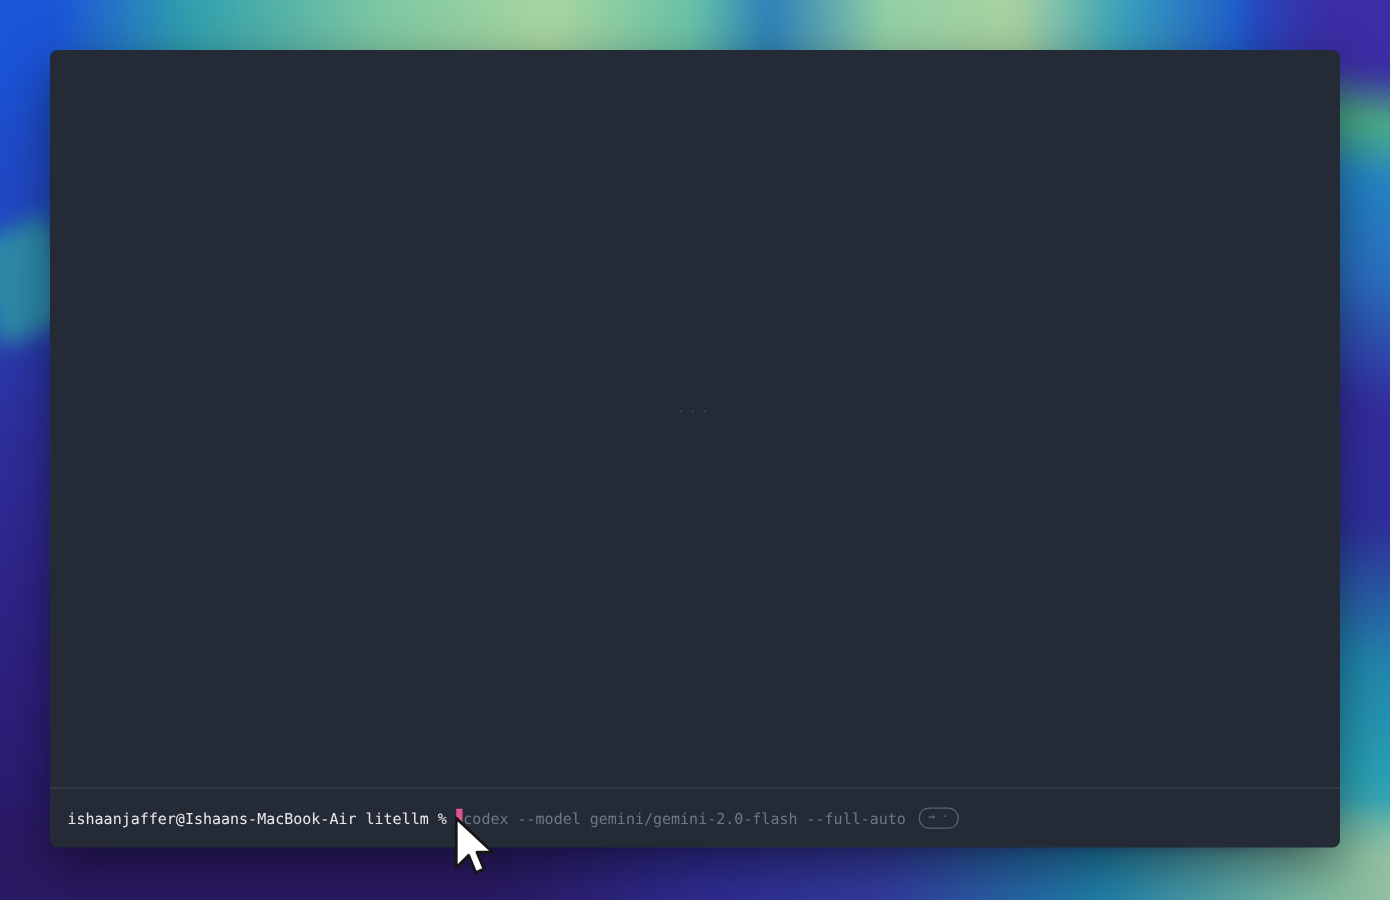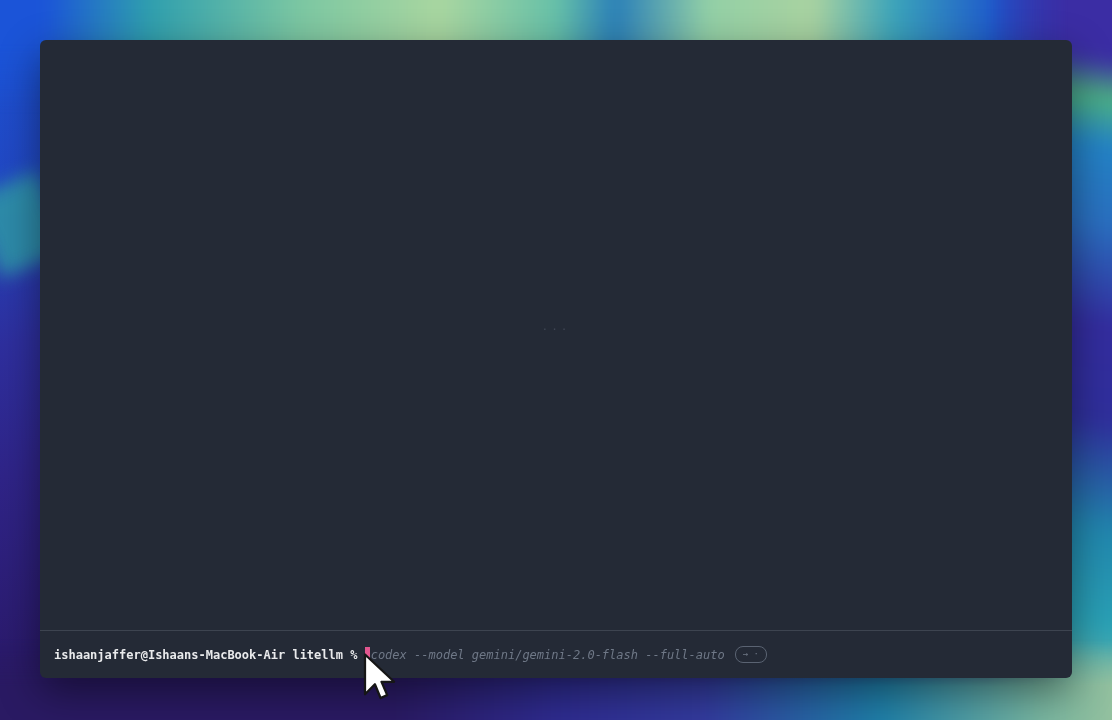--- a/index.html
+++ b/index.html
@@ -85,33 +85,32 @@
     height: 47px;
     border-top: 1px solid var(--divider, #3d4450);
     display: flex;
     align-items: center;
     padding: 0 14px;
     font-size: 12px;
     white-space: pre;
   }
   .prompt-text {
     color: var(--prompt-text, #e9eaec);
-    font-weight: bold;
+    font-weight: normal;
   }
   .caret {
     display: inline-block;
     width: 5px;
     height: 15px;
     background: var(--cursor-pink, #e1568f);
     margin-right: 1px;
     flex: 0 0 auto;
   }
   .suggestion-text {
     color: var(--suggestion-text, #6f7887);
-    font-style: italic;
   }
   .hint-badge {
     margin-left: 10px;
     border: 1px solid var(--hint-border, #5a6372);
     border-radius: 8px;
     font-size: 9px;
     line-height: 12px;
     color: var(--suggestion-text, #6f7887);
     padding: 1px 7px 2px 7px;
     white-space: pre;

